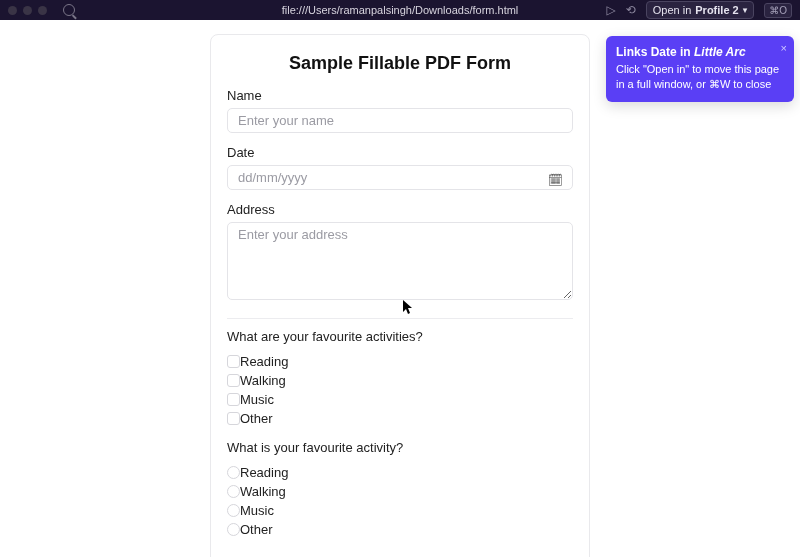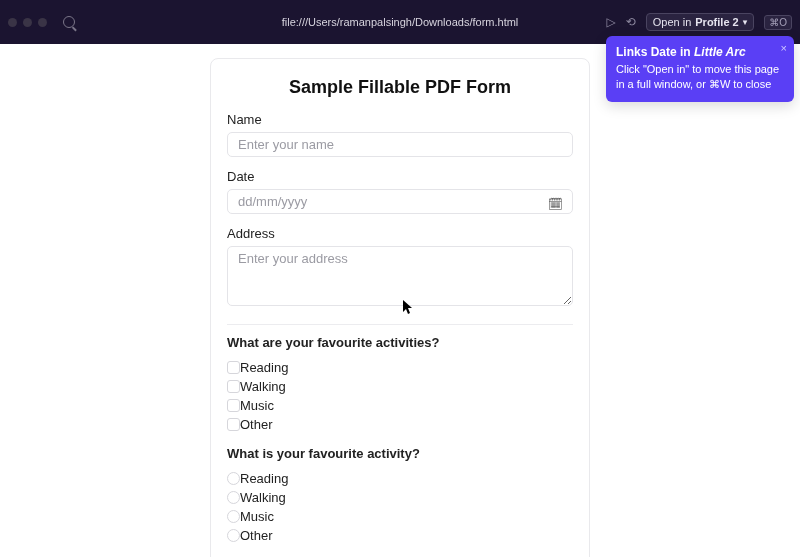--- a/index.html
+++ b/index.html
@@ -7,21 +7,21 @@
   body {
     width: 800px;
     height: 557px;
     font-family: -apple-system, BlinkMacSystemFont, "Segoe UI", Helvetica, Arial, sans-serif;
     background: #fff;
     overflow: hidden;
     position: relative;
   }
   
   .topbar {
-    height: 44px;
+    height: 20px;
     background: #1b1430;
     display: flex;
     align-items: center;
     padding: 0 8px;
     color: #cfcfd6;
     font-size: 11px;
     position: relative;
   }
   .traffic {
     display: flex;
@@ -113,38 +113,37 @@
     border: 1px solid #e4e4e8;
     border-radius: 5px;
     padding: 4px 10px;
     font-size: 13px;
     color: #333;
     background: #fff;
     margin-bottom: 12px;
     font-family: inherit;
   }
   .field::placeholder { color: #9b9ba3; }
-  textarea.field { height: 60px; resize: both; }
+  textarea.field { height: 78px; resize: both; }
   .date-wrap { position: relative; }
   .date-ic {
     position: absolute;
     right: 10px; top: 8px;
     font-size: 12px;
     color: #333;
   }
   hr.sep {
     border: none;
     border-top: 1px solid #ececef;
     margin: 2px 0 10px 0;
   }
   .q {
     font-size: 13px;
     color: #222;
     margin: 4px 0 8px 0;
-    font-weight: bold;
   }
   .opts { margin-bottom: 12px; }
   .opt {
     display: flex;
     align-items: center;
     font-size: 13px;
     color: #222;
     padding: 2px 0;
   }
   .chk {

